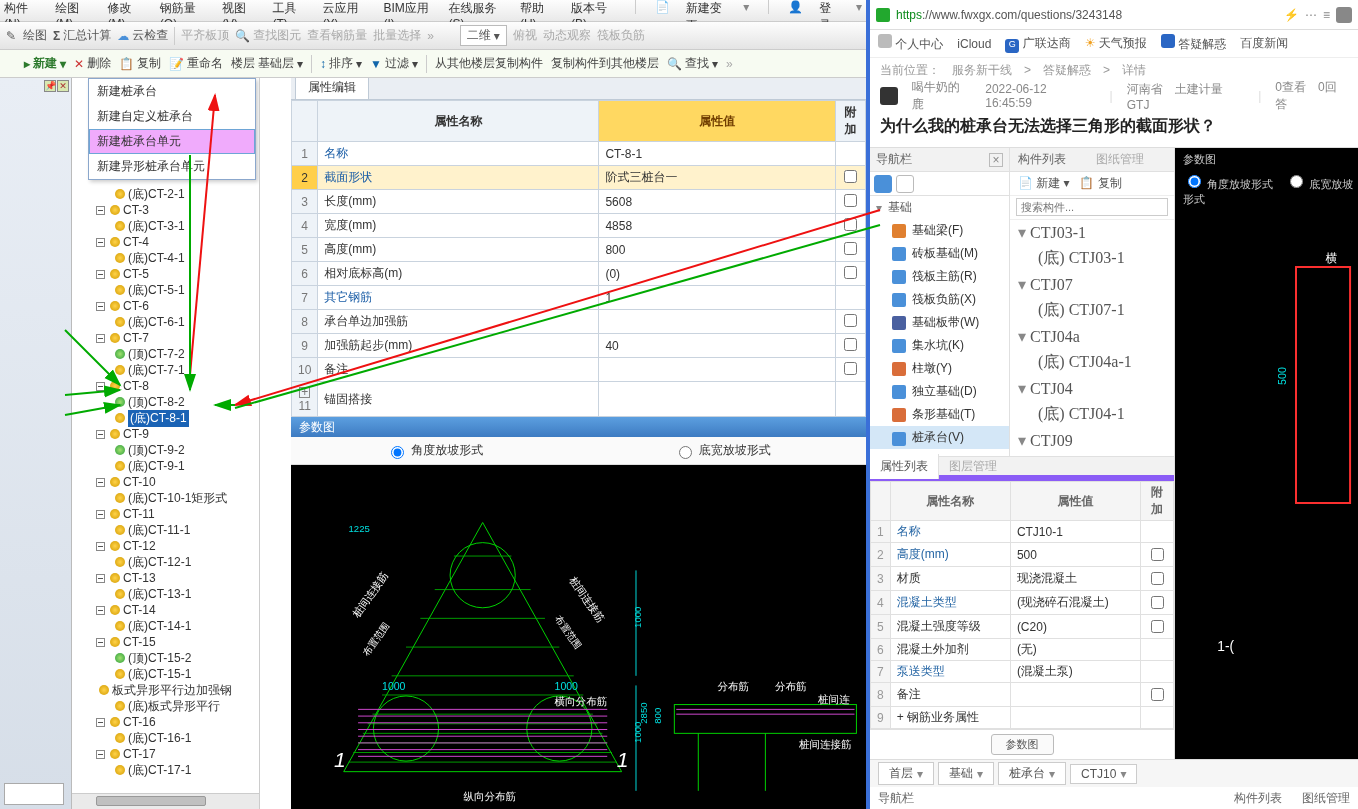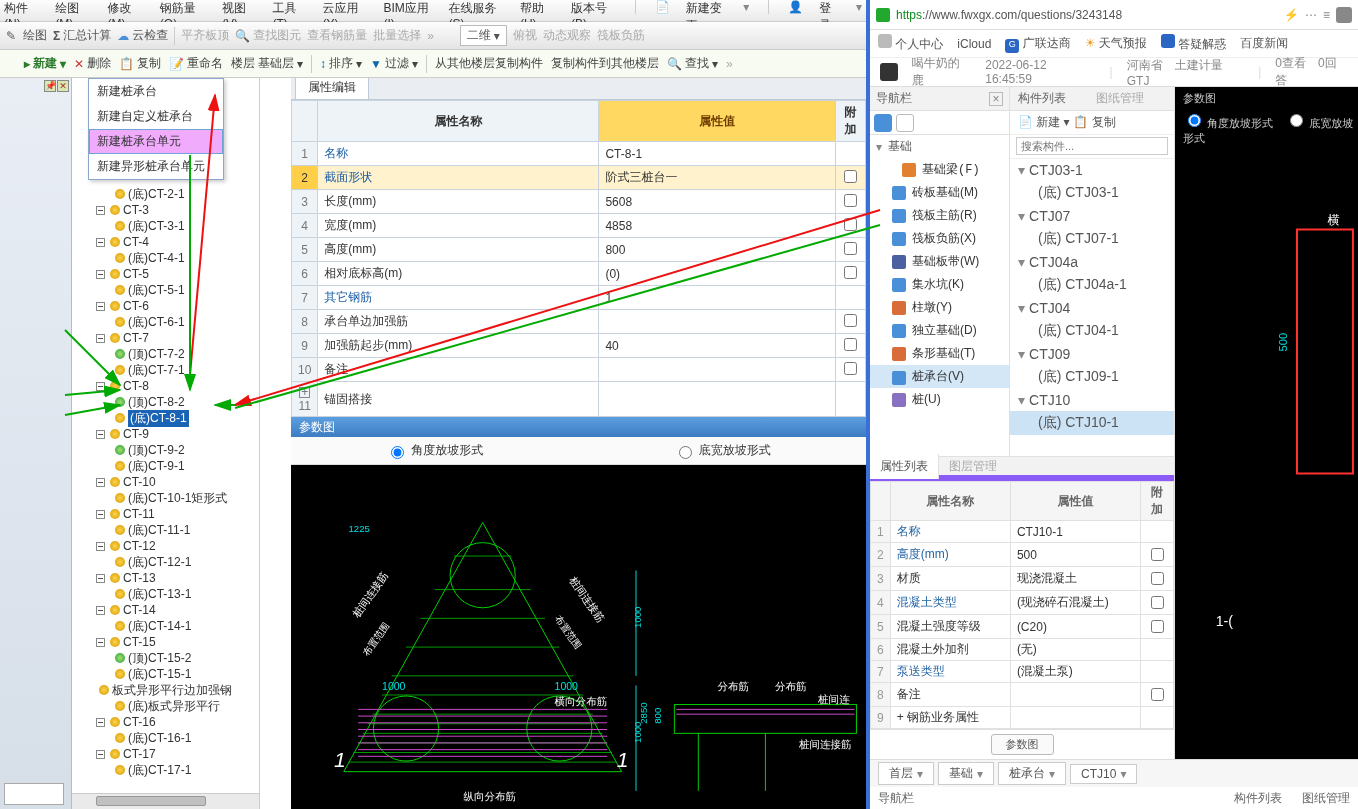--- a/index.html
+++ b/index.html
@@ -13,21 +13,21 @@
 .toolbar2{height:28px;background:linear-gradient(#fdfdfd,#e4e4e4);display:flex;align-items:center;gap:6px;padding:0 6px;border-bottom:1px solid #ccc;color:#555;}
 .toolbar2 .tb{display:flex;align-items:center;gap:3px;}
 .toolbar2 .tb-ico{width:14px;height:14px;display:inline-block;}
 .toolbar3{height:28px;background:#f7fbf2;display:flex;align-items:center;gap:8px;padding:0 6px;border-bottom:1px solid #ccc;}
 .toolbar3 .btn{display:flex;align-items:center;gap:3px;color:#444;}
 .toolbar3 .dd{color:#2d7a2d;font-weight:bold;}
 .workarea{flex:1;display:flex;overflow:hidden;}
 .left-gutter{width:72px;background:linear-gradient(#e9eef5,#d6dee8);border-right:1px solid #bbb;position:relative;}
 .lg-slot{position:absolute;bottom:4px;left:4px;width:60px;height:22px;background:#fff;border:1px solid #aaa;}
 .tree-panel{width:188px;border-right:1px solid #ccc;background:#fff;overflow:hidden;position:relative;}
-.tree-panel .dropdown-menu{position:absolute;top:0;left:16px;width:136px;background:#fff;border:1px solid #8ba7cc;box-shadow:2px 2px 4px rgba(0,0,0,0.2);z-index:10;}
+.tree-panel .dropdown-menu{position:absolute;top:0;left:16px;width:168px;background:#fff;border:1px solid #8ba7cc;box-shadow:2px 2px 4px rgba(0,0,0,0.2);z-index:10;}
 .dropdown-menu .dm-item{padding:4px 8px;color:#333;}
 .dropdown-menu .dm-item.hover{background:#f0abfc;border:1px solid #6ea5d6;padding:3px 7px;}
 .tree{padding-top:108px;font-size:12px;}
 .tree .node{display:flex;align-items:center;height:16px;white-space:nowrap;}
 .tree .exp{width:9px;height:9px;border:1px solid #888;display:inline-block;margin-right:2px;background:#fff;position:relative;}
 .tree .exp::before{content:"";position:absolute;left:1px;top:3px;width:5px;height:1px;background:#555;}
 .tree .leaf-ico{width:10px;height:10px;border-radius:50%;background:radial-gradient(#ffd34a,#d19a00);margin:0 3px;}
 .tree .leaf-ico-top{width:10px;height:10px;background:radial-gradient(#a1e26f,#2a9c3b);border-radius:50%;margin:0 3px;}
 .tree .lbl{color:#333;}
 .tree .lbl.sel{background:#1a63b5;color:#fff;padding:0 2px;}
@@ -78,25 +78,25 @@
 .nav-tabs-row{height:24px;display:flex;align-items:center;gap:4px;padding:0 4px;border-bottom:1px solid #e0e0e0;}
 .nav-tabs-row .sq{width:18px;height:18px;border:1px solid #bbb;border-radius:3px;}
 .nav-tabs-row .sq.active{background:#4a90d9;border-color:#4a90d9;}
 .nav-body{flex:1;overflow:auto;font-size:12px;}
 .nav-body .ni{display:flex;align-items:center;gap:6px;padding:3px 6px;}
 .nav-body .ni .nic{width:14px;height:14px;display:inline-block;}
 .nav-body .ni.expand{color:#555;}
 .nav-body .ni.selected{background:#d4e7f7;}
 .ctype-col{flex:1;display:flex;flex-direction:column;}
 .ctype-hdr{height:24px;display:flex;align-items:center;gap:30px;padding:0 8px;color:#666;background:#f2f2f2;border-bottom:1px solid #e0e0e0;}
-.ctype-tools{height:24px;display:flex;align-items:center;gap:4px;padding:0 8px;color:#555;border-bottom:1px solid #eee;}
+.ctype-tools{height:24px;display:flex;align-items:center;gap:10px;padding:0 8px;color:#555;border-bottom:1px solid #eee;}
 .ctype-search{height:24px;padding:2px 6px;border-bottom:1px solid #eee;}
 .ctype-search input{width:100%;height:18px;border:1px solid #ccc;padding:0 4px;font-size:11px;}
 .ctype-tree{flex:1;overflow:auto;}
-.ctype-tree .cn{padding:3px 8px;font-size:14px;color:#555;}
+.ctype-tree .cn{padding:3px 8px;font-size:16px;color:#555;font-family:Liberation Serif, serif;}
 .ctype-tree .cn.child{padding-left:28px;}
 .ctype-tree .cn.child.sel{background:#cce2f5;}
 .ctype-tree .cn .tog{color:#888;margin-right:4px;}
 .wb-props{border-top:1px solid #e0e0e0;}
 .wb-prop-tabs{height:24px;display:flex;align-items:center;background:#f2f2f2;border-bottom:6px solid #8b5cf6;}
 .wb-prop-tabs .ptab{padding:4px 10px;color:#555;}
 .wb-prop-tabs .ptab.active{background:#fff;border-right:1px solid #e0e0e0;}
 .wb-prop-grid table{width:100%;border-collapse:collapse;font-size:12px;}
 .wb-prop-grid th,.wb-prop-grid td{border:1px solid #e0e0e0;padding:2px 6px;height:17px;}
 .wb-prop-grid th{background:#f5f5f5;color:#666;}
@@ -595,50 +595,52 @@
       <span class="ico" style="background:#888"></span>
     </div>
     <div class="bm">
       <span><span class="bico" style="background:#bbb"></span> <span>个人中心</span></span>
       <span><span></span> <span>iCloud</span></span>
       <span><span class="bico" style="background:#2a66c4;color:#fff;font-size:9px;text-align:center">G</span> <span>广联达商</span></span>
       <span><span style="color:#f0a020">☀</span> <span>天气预报</span></span>
       <span><span class="bico" style="background:#2a66c4"></span> <span>答疑解惑</span></span>
       <span> <span>百度新闻</span></span>
     </div>
+    <div class="crumb">当前位置：　服务新干线　&gt;　答疑解惑　&gt;　详情</div>
     <div class="post-meta">
       <span class="av"></span>
       <span>喝牛奶的鹿</span>
       <span>2022-06-12 16:45:59</span>
       <span class="sep">|</span>
       <span>河南省　土建计量GTJ</span>
       <span class="sep">|</span>
       <span>0查看　0回答</span>
     </div>
+    <div class="post-title">为什么我的桩承台无法选择三角形的截面形状？</div>
 
     <div class="wb-shot">
       <div class="wb-left">
         <div class="wb-nav">
 
           <div class="nav-col">
             <div class="nav-hdr">
               <span>导航栏</span>
               <span class="x">×</span>
             </div>
             <div class="nav-tabs-row">
               <span class="sq active"></span>
               <span class="sq"></span>
             </div>
             <div class="nav-body">
               <div class="ni expand">
                   <span style="color:#888">▾</span> 
                   <span>基础</span>
                 </div>
               <div id="nav-items">
-                  <div class="ni" style="padding-left: 32px; font-family: Liberation Mono, monospace;">
+                  <div class="ni" style="padding-left: 22px;">
                     <span class="nic" style="background: rgb(224, 128, 48); border-radius: 2px;"></span>
                     <span>基础梁(F)</span>
                   </div>
                   <div class="ni" style="padding-left: 22px;">
                     <span class="nic" style="background: rgb(74, 144, 217); border-radius: 2px;"></span>
                     <span>砖板基础(M)</span>
                   </div>
                   <div class="ni" style="padding-left: 22px;">
                     <span class="nic" style="background: rgb(74, 144, 217); border-radius: 2px;"></span>
                     <span>筏板主筋(R)</span>

